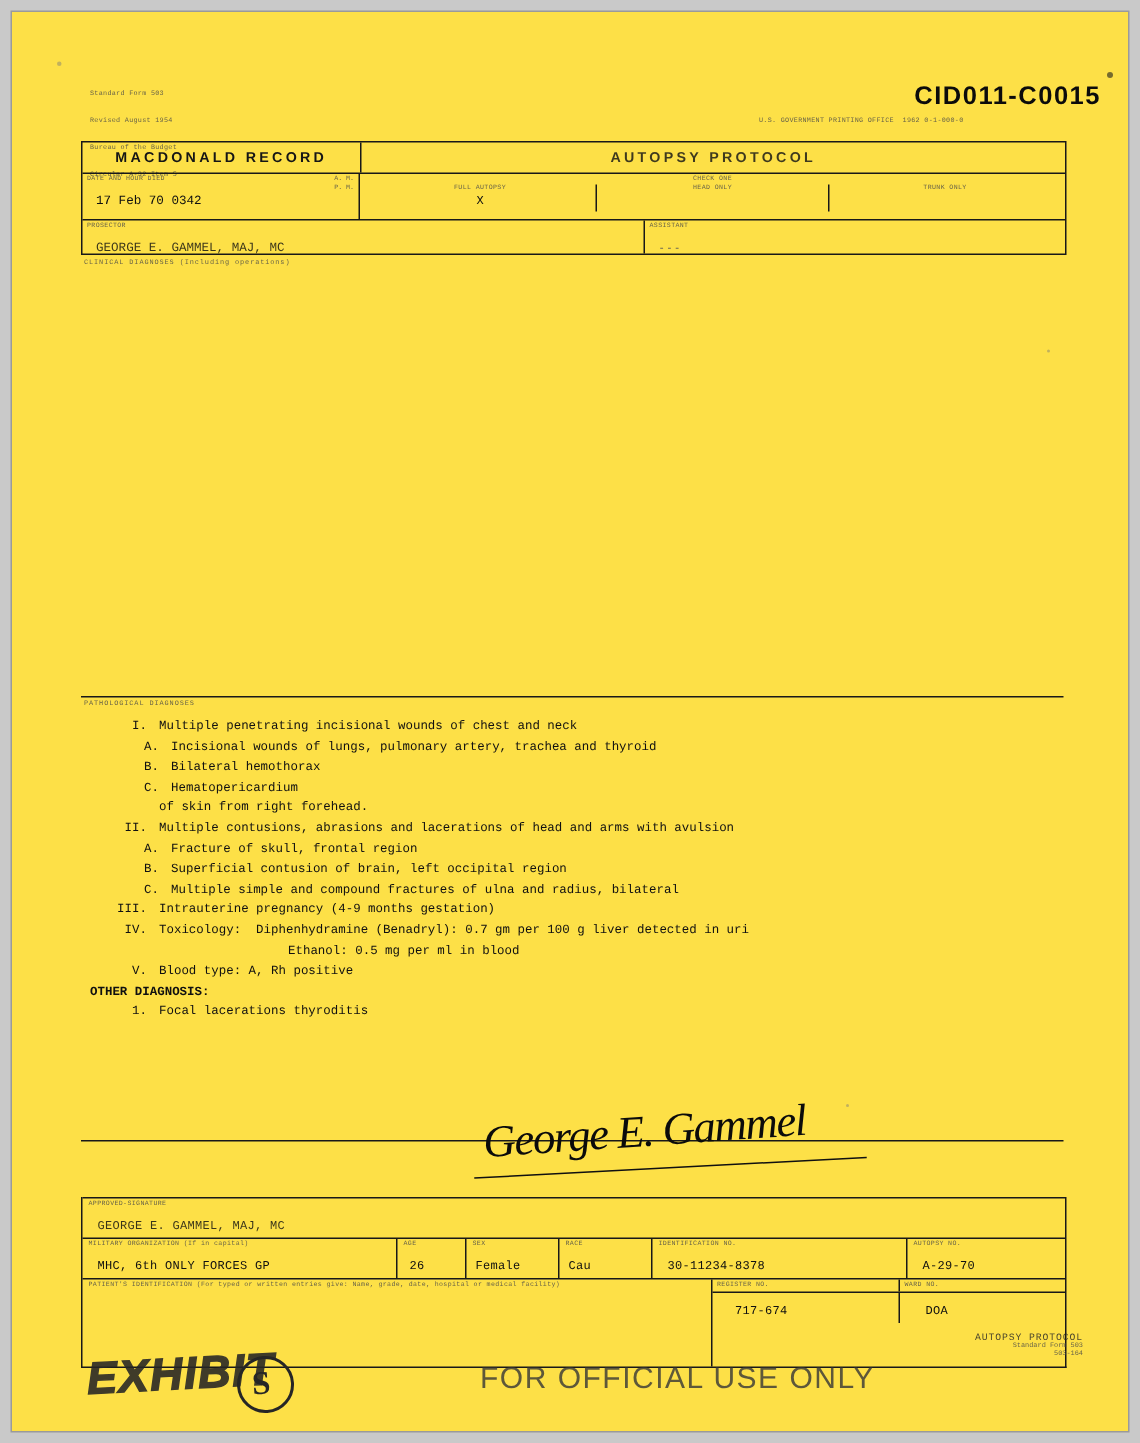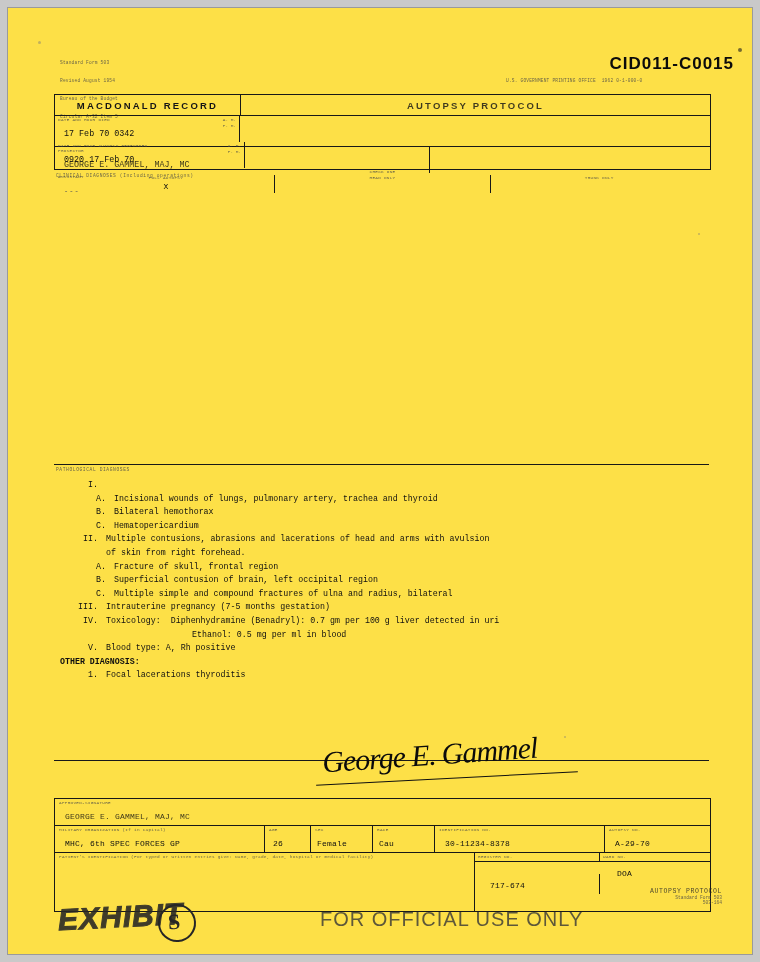--- a/index.html
+++ b/index.html
@@ -31,21 +31,21 @@
     font-family:"Liberation Sans", sans-serif;
     font-size:17px;font-weight:bold;letter-spacing:1px;color:#111;
   }
   .stamp-tail{
     position:absolute;right:10px;top:40px;width:4px;height:4px;
     background:#222;border-radius:50%;opacity:.6;
   }
 
   
   .hdrbox{position:absolute;left:46px;top:86px;width:655px;border:1.2px solid #1d1d1d;}
-  .hrow{display:flex;border-bottom:1.2px solid #1d1d1d;flex-direction:column;}
+  .hrow{display:flex;border-bottom:1.2px solid #1d1d1d;}
   .hrow:last-child{border-bottom:none;}
   .cell{position:relative;border-right:1px solid #1d1d1d;box-sizing:border-box;padding:1px 3px;}
   .cell:last-child{border-right:none;}
   .cap{font-size:4.4px;letter-spacing:.25px;color:#4a4a4a;display:block;line-height:6px;}
   .val{font-size:8.4px;color:#151515;line-height:11px;padding-left:6px;}
   .ampm{position:absolute;right:3px;top:1px;font-size:4.4px;color:#4a4a4a;line-height:6px;text-align:right;}
   .ampm span{display:block;}
   .dash{font-size:7px;color:#555;letter-spacing:1px;}
 
   .titlebar{display:flex;border-bottom:1.2px solid #1d1d1d;height:20px;align-items:center;}
@@ -152,28 +152,20 @@
 
       <div class="hrow" style="height:30px;">
         <div class="cell" style="width:185px;">
           <span class="cap blurred">DATE AND HOUR DIED</span>
           <span class="val">17 Feb 70 0342</span>
           <span class="ampm blurred">
             <span>A. M.</span>
             <span>P. M.</span>
           </span>
         </div>
-        <div class="cell" style="width:190px;">
-          <span class="cap blurred">DATE AND HOUR AUTOPSY PERFORMED</span>
-          <span class="val">0920 17 Feb 70</span>
-          <span class="ampm blurred">
-            <span>A. M.</span>
-            <span>P. M.</span>
-          </span>
-        </div>
         <div class="cell" style="flex:1;">
           <div style="text-align:center;">
               <span class="cap blurred">CHECK ONE</span>
             </div>
           <div style="display:flex;height:18px;">
             <div style="flex:1;border-right:1px solid #1d1d1d;text-align:center;">
               <span class="cap blurred">FULL AUTOPSY</span>
               <div style="font-size:8px;color:#151515;margin-top:1px;">X</div>
             </div>
             <div style="flex:1;border-right:1px solid #1d1d1d;text-align:center;">
@@ -198,30 +190,30 @@
       </div>
 
     </div>
 
     <div class="seclabel blurred" style="left:48px;top:165px;">CLINICAL DIAGNOSES (Including operations)</div>
 
     <div class="secrule" style="top:456px;"></div>
     <div class="seclabel blurred" style="left:48px;top:459px;">PATHOLOGICAL DIAGNOSES</div>
 
     <div class="diag">
-      <div class="dline"><span class="num">I.</span></div>
+      <div class="dline"><span class="num">I.</span><span>Multiple penetrating incisional wounds of chest and neck</span></div>
       <div class="dline sub"><span class="num">A.</span><span>Incisional wounds of lungs, pulmonary artery, trachea and thyroid</span></div>
       <div class="dline sub"><span class="num">B.</span><span>Bilateral hemothorax</span></div>
       <div class="dline sub"><span class="num">C.</span><span>Hematopericardium</span></div>
+      <div class="dline"><span class="num"></span><span>of skin from right forehead.</span></div>
       <div class="dline"><span class="num">II.</span><span>Multiple contusions, abrasions and lacerations of head and arms with avulsion</span></div>
-      <div class="dline"><span class="num"></span><span>of skin from right forehead.</span></div>
       <div class="dline sub"><span class="num">A.</span><span>Fracture of skull, frontal region</span></div>
       <div class="dline sub"><span class="num">B.</span><span>Superficial contusion of brain, left occipital region</span></div>
       <div class="dline sub"><span class="num">C.</span><span>Multiple simple and compound fractures of ulna and radius, bilateral</span></div>
-      <div class="dline"><span class="num">III.</span><span>Intrauterine pregnancy (7-5 months gestation)</span></div>
+      <div class="dline"><span class="num">III.</span><span>Intrauterine pregnancy (4-9 months gestation)</span></div>
       <div class="dline"><span class="num">IV.</span><span>Toxicology:  Diphenhydramine (Benadryl): 0.7 gm per 100 g liver detected in uri</span></div>
       <div class="dline"><span class="num"></span><span style="padding-left:86px;">Ethanol: 0.5 mg per ml in blood</span></div>
       <div class="dline"><span class="num">V.</span><span>Blood type: A, Rh positive</span></div>
       <div class="dline"><span style="margin-left:-8px;font-weight:bold;">OTHER DIAGNOSIS:</span></div>
       <div class="dline"><span class="num">1.</span><span>Focal lacerations thyroditis</span></div>
     </div>
 
     <div class="sigwrap">
       <div class="sigline"></div>
       <div class="signature">George E. Gammel</div>
@@ -231,21 +223,21 @@
     <div class="footbox">
       <div class="frow">
         <div class="fcell" style="width:655px;border-right:none;">
           <span class="cap blurred">APPROVED-SIGNATURE</span>
           <span class="fval blurred" style="padding-left:6px;">GEORGE E. GAMMEL, MAJ, MC</span>
         </div>
       </div>
       <div class="frow">
         <div class="fcell" style="width:210px;">
           <span class="cap blurred">MILITARY ORGANIZATION (If in capital)</span>
-          <span class="fval" style="padding-left:6px;">MHC, 6th SPEC FORCES GP</span>
+          <span class="fval" style="padding-left:6px;">MHC, 6th ONLY FORCES GP</span>
         </div>
         <div class="fcell" style="width:46px;">
           <span class="cap blurred">AGE</span>
           <span class="fval" style="padding-left:4px;">26</span>
         </div>
         <div class="fcell" style="width:62px;">
           <span class="cap blurred">SEX</span>
           <span class="fval" style="padding-left:2px;">Female</span>
         </div>
         <div class="fcell" style="width:62px;">
@@ -268,21 +260,21 @@
         <div class="fcell" style="flex:1;padding:0;">
           <div style="display:flex;border-bottom:1px solid #1d1d1d;">
             <div style="width:118px;border-right:1px solid #1d1d1d;padding:1px 3px;">
               <span class="cap blurred">REGISTER NO.</span>
             </div>
             <div style="flex:1;padding:1px 3px;">
               <span class="cap blurred">WARD NO.</span>
             </div>
           </div>
           <div style="display:flex;">
-            <div style="width:118px;border-right:1px solid #1d1d1d;padding:1px 3px;margin-top:12px;">
+            <div style="width:118px;border-right:1px solid #1d1d1d;padding:1px 3px;">
               <span class="fval" style="padding-left:12px;">717-674</span>
             </div>
             <div style="flex:1;padding:1px 3px;">
               <span class="fval" style="padding-left:14px;">DOA</span>
             </div>
           </div>
         </div>
       </div>
     </div>
 

